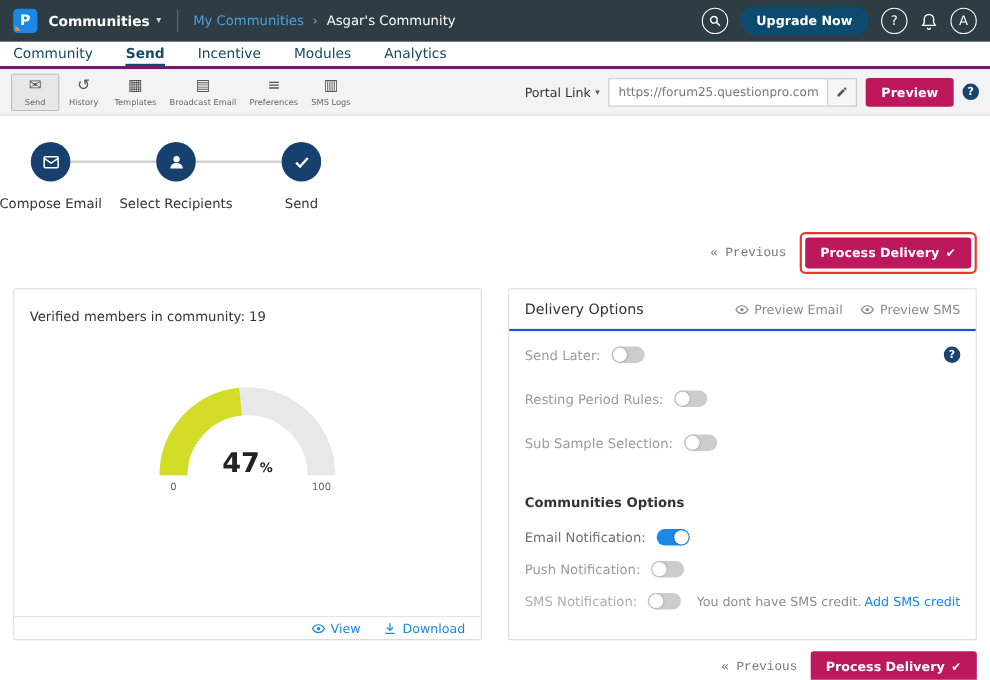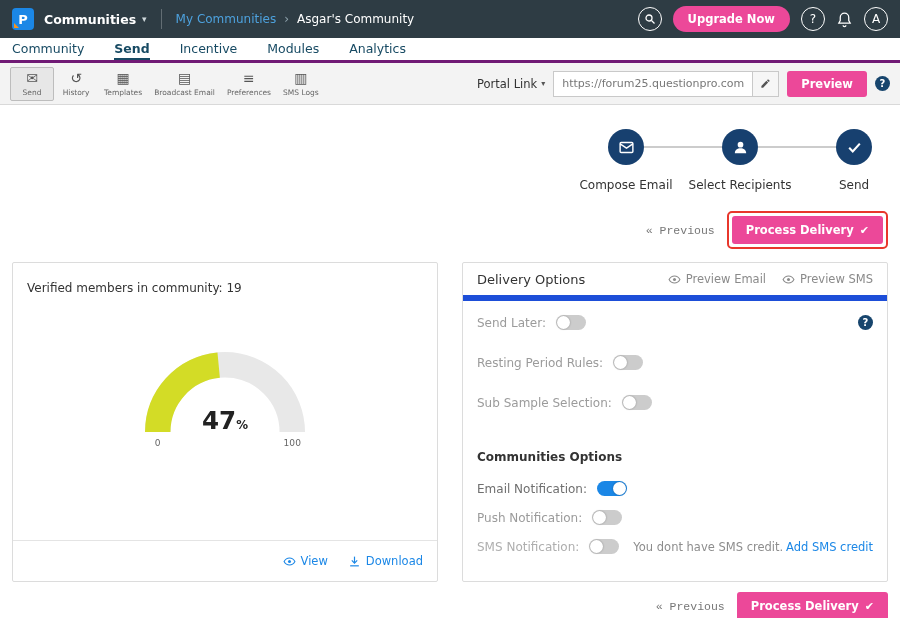--- a/index.html
+++ b/index.html
@@ -24,21 +24,21 @@
   .breadcrumb { display:flex; align-items:center; gap:8px; font-size:12px; }
   .crumb-link { color:#4da1dd; text-decoration:none; cursor:pointer; }
   .crumb-sep { color:#90a4ae; font-size:12px; }
   .crumb-current { color:#fff; }
   .topbar-right { display:flex; align-items:center; gap:11px; }
   .circle-btn { width:24px; height:24px; border-radius:50%; border:1.5px solid #fff;
     background:transparent; color:#fff; display:flex; align-items:center; justify-content:center;
     cursor:pointer; font-size:12px; font-family:inherit; }
   .plain-icon-btn { background:none; border:none; color:#fff; display:flex; align-items:center;
     cursor:pointer; }
-  .upgrade { background:#ec4899; border:none; color:#fff; font-size:11.5px; font-weight:bold;
+  .upgrade { background:#0c4a6e; border:none; color:#fff; font-size:11.5px; font-weight:bold;
     padding:6px 15px; border-radius:14px; cursor:pointer; font-family:inherit; }
 
   
   .modnav { height:25px; background:#fff; display:flex; align-items:flex-end; gap:30px;
     padding:0 0 0 12px; border-bottom:3px solid #701a75; }
   .nav-item { font-size:12.5px; color:#174a63; padding-bottom:4px; cursor:pointer; }
   .nav-item.active { font-weight:bold; text-decoration:none; border-bottom:2px solid #174a63;
     padding-bottom:2px; }
 
   
@@ -51,29 +51,29 @@
   .tool .t-label { font-size:7.5px; color:#666; white-space:nowrap; }
   .toolbar-right { margin-left:auto; display:flex; align-items:center; gap:8px; }
   .portal-label { font-size:11.5px; color:#333; display:flex; align-items:center; gap:4px;
     cursor:pointer; }
   .portal-label .caret { font-size:8px; color:#555; }
   .url-group { display:flex; height:26px; }
   .url-input { width:200px; border:1px solid #c9c9c9; background:#fff; color:#777;
     font-size:11px; padding:0 8px; font-family:inherit; outline:none; }
   .pencil-btn { width:26px; border:1px solid #c9c9c9; border-left:none; background:#f6f6f6;
     color:#555; display:flex; align-items:center; justify-content:center; cursor:pointer; }
-  .btn-primary { background:#ec4899; color:#fff; border:none; border-radius:3px;
+  .btn-primary { background:#be185d; color:#fff; border:none; border-radius:3px;
     font-size:11.5px; font-weight:600; padding:0 14px; height:26px; cursor:pointer;
     font-family:inherit; display:flex; align-items:center; gap:6px; }
   .help-badge { width:15px; height:15px; border-radius:50%; background:#17456d; color:#fff;
     font-size:10px; font-weight:bold; display:flex; align-items:center; justify-content:center;
     cursor:pointer; }
 
   
-  .steps-area { margin-top:24px; display:flex; justify-content:flex-end;padding-left:45px; }
+  .steps-area { margin-top:24px; display:flex; justify-content:flex-start; }
   .steps { display:flex; align-items:flex-start; }
   .step { width:92px; display:flex; flex-direction:column; align-items:center; position:relative;
     z-index:1; }
   .step-circle { width:36px; height:36px; border-radius:50%; background:#17406f; display:flex;
     align-items:center; justify-content:center; cursor:pointer; }
   .step-label { margin-top:13px; font-size:12px; color:#333; white-space:nowrap; }
   .connector { width:78px; height:2px; background:#ccc; margin:17px -28px 0 -28px; z-index:0; }
 
   
   .action-row { display:flex; justify-content:flex-end; align-items:center; gap:12px;
@@ -85,25 +85,25 @@
   .process-btn .chk { font-size:11px; }
   .highlight-ring { border:2px solid #e8372c; border-radius:5px; padding:3px; }
 
   
   .panels { display:flex; gap:24px; margin:13px 12px 0; }
   .panel { flex:1; border:1px solid #dcdcdc; border-radius:2px; background:#fff; height:320px;
     position:relative; }
   .rec-lines { padding:15px 14px 0; font-size:12px; color:#333; line-height:1.75; }
   .gauge-wrap { display:flex; justify-content:center; margin-top:38px; }
   .panel-footer { position:absolute; left:0; right:0; bottom:0; border-top:1px solid #e4e4e4;
-    padding:13px 14px; display:flex; justify-content:flex-end; gap:20px; }
+    padding:3px 14px; display:flex; justify-content:flex-end; gap:20px; }
   .footer-link { color:#1B87E6; font-size:11.5px; display:flex; align-items:center; gap:5px;
     text-decoration:none; cursor:pointer; }
 
-  .panel-header { height:38px; border-bottom:6px solid #1d4ed8; display:flex;
+  .panel-header { height:38px; border-bottom:2px solid #1d4ed8; display:flex;
     align-items:center; justify-content:space-between; padding:0 14px; }
   .panel-title { font-size:13px; color:#333; }
   .preview-links { display:flex; gap:16px; }
   .preview-link { color:#8a8a8a; font-size:11.5px; display:flex; align-items:flex-end; gap:5px;
     text-decoration:none; cursor:pointer; }
   .panel-body { padding:14px; }
   .opt-row { display:flex; align-items:center; font-size:12px; margin-bottom:25px; }
   .opt-row.tight { margin-bottom:14px; }
   .muted { color:#9b9b9b; }
   .semi { color:#6f6f6f; }

